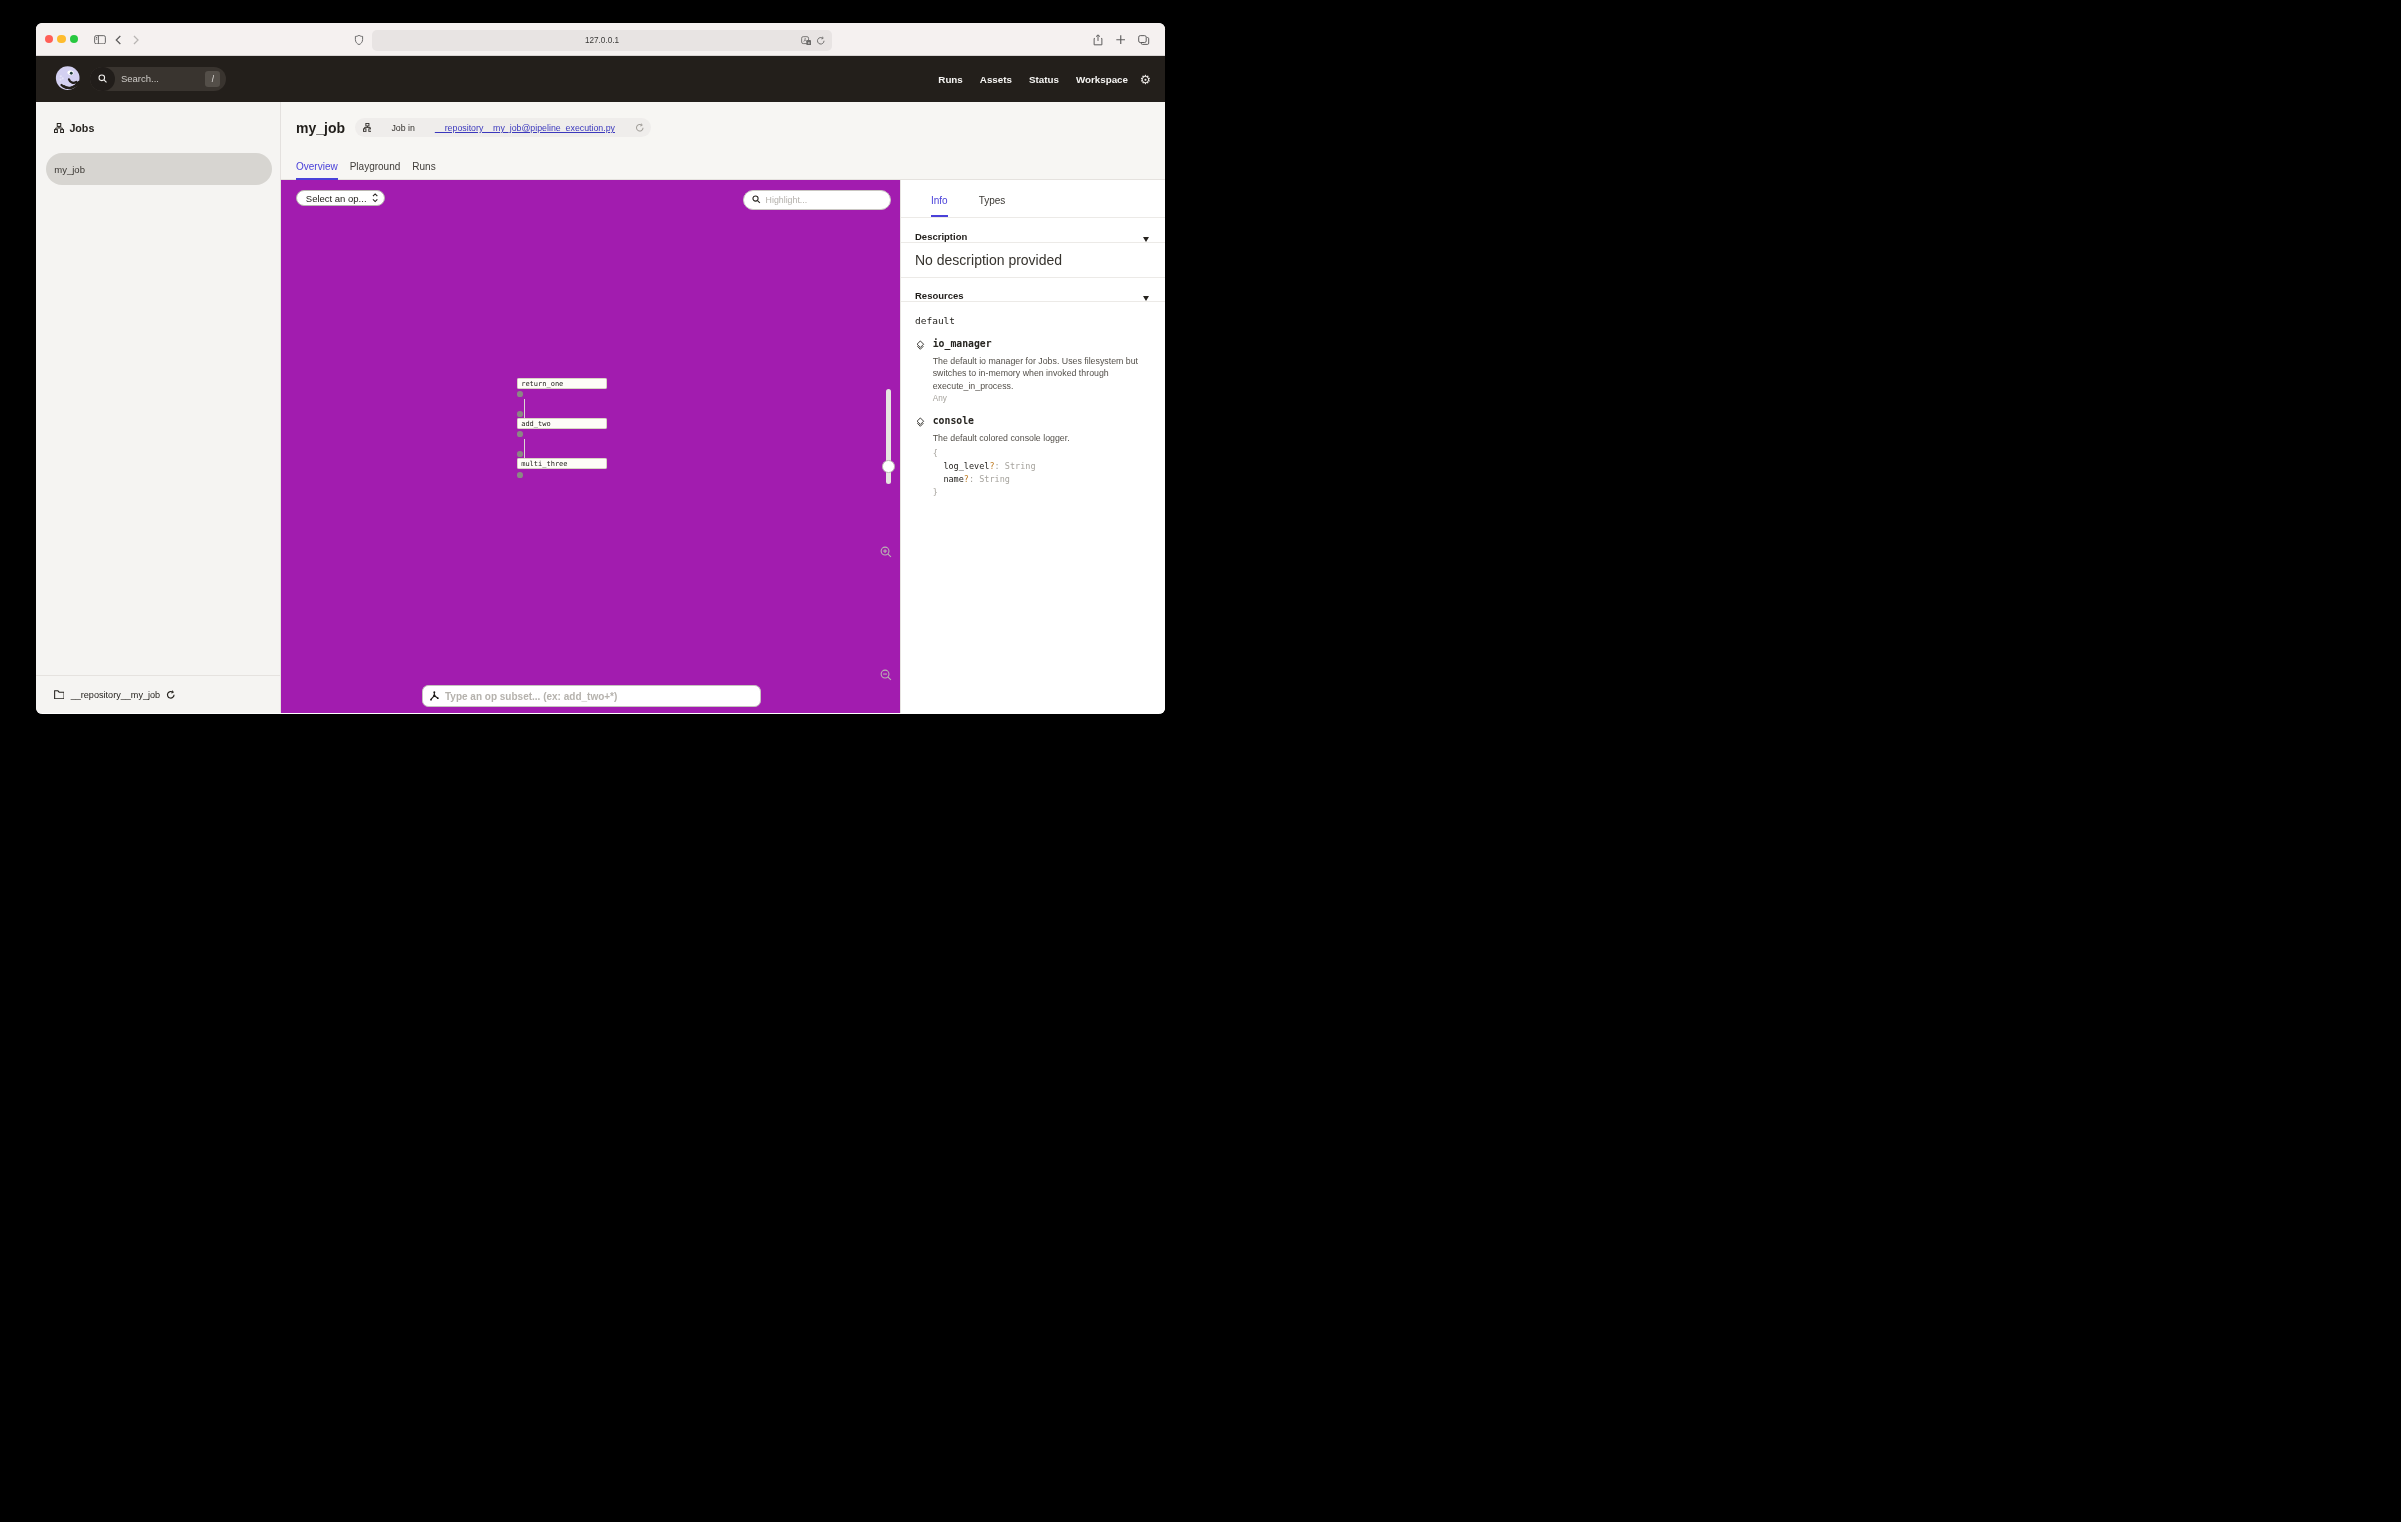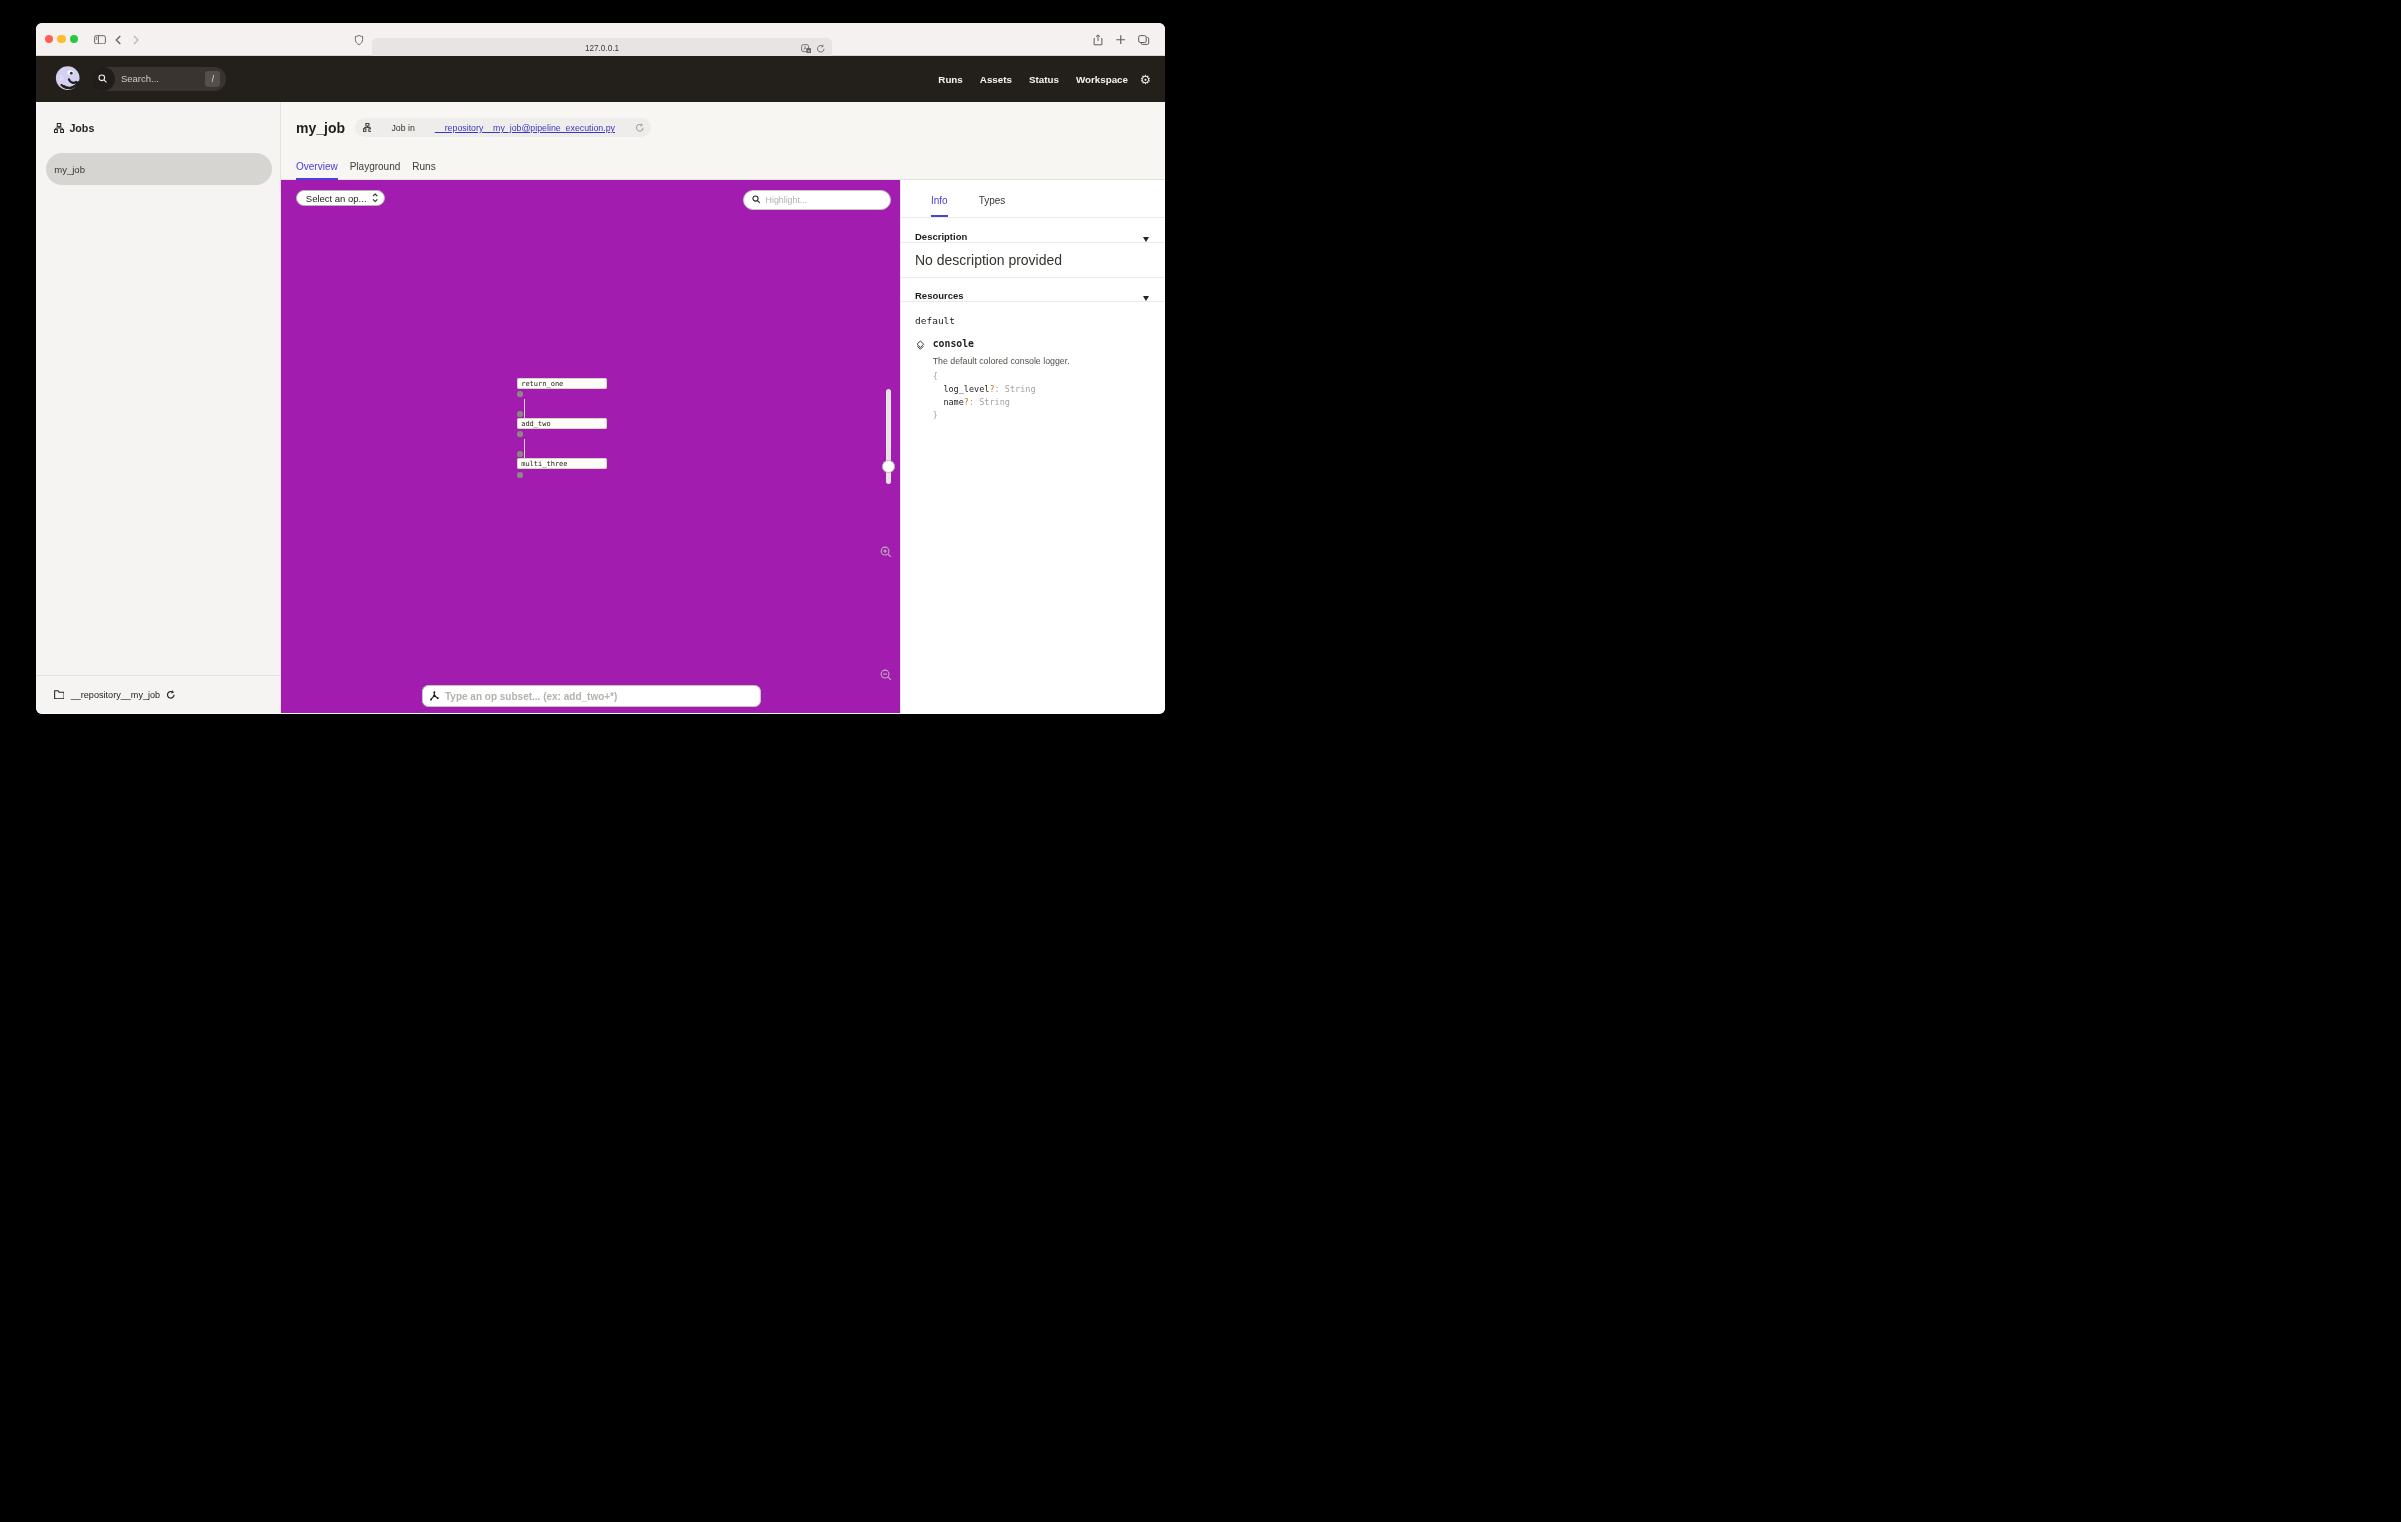--- a/index.html
+++ b/index.html
@@ -9,21 +9,21 @@
   .window { position:absolute; left:36px; top:23px; width:1129px; height:691px;
             border-radius:6.3px; overflow:hidden; background:#fff; }
 
   
   .toolbar { position:relative; height:33px; background:#f5f1f0; border-bottom:0.6px solid #d9d5d4; }
   .traffic { position:absolute; top:12.3px; width:8.2px; height:8.2px; border-radius:50%; }
   .tl-close{ left:8.8px;  background:#ff5f57; }
   .tl-min  { left:21.4px;  background:#febc2e; }
   .tl-max  { left:34px;  background:#28c840; }
   .tbtn { position:absolute; top:0; height:33px; display:flex; align-items:center; justify-content:center; color:#5e5d5d; }
-  .urlbar { position:absolute; left:336px; top:15px; width:460px; height:21.4px; background:#e8e4e3;
+  .urlbar { position:absolute; left:336px; top:7px; width:460px; height:21.4px; background:#e8e4e3;
             border-radius:5px; display:flex; align-items:center; justify-content:center; }
   .urlbar .url { font-size:8.2px; color:#3b3a39; }
   .url-icons { position:absolute; right:6.3px; top:0; height:21.4px; display:flex; align-items:center; gap:5px; color:#6b6a69; }
 
   
   .dg-header { position:relative; height:46px; background:#231f1b; display:flex; align-items:center; }
   .logo { position:absolute; left:17.7px; top:8.8px; }
   .search-pill { position:absolute; left:54px; top:10.7px; width:136px; height:24.6px; background:#39342f;
                  border-radius:12.6px; display:flex; align-items:center; overflow:hidden; }
   .search-circle { width:24.6px; height:24.6px; border-radius:50%; background:#211d1a; display:flex; align-items:center; justify-content:center; flex:none; }
@@ -370,20 +370,33 @@
           </div>
 
           <div class="panel-row sec-head">
             <span class="sec-title">Resources</span>
             <span class="caret"></span>
           </div>
 
           <div class="res-body">
             <div class="res-group">default</div>
 
+            <div class="res-item">
+              <span class="ric">
+                <svg width="10.7" height="10.7" viewBox="0 0 17 17" fill="none" stroke="currentColor" stroke-width="1.4">
+                  <path d="M8.5 1.5 L13.7 6.7 L8.5 11.9 L3.3 6.7 Z"></path>
+                    <path d="M3.6 9.8 L8.5 14.7 L13.4 9.8"></path>
+                </svg>
+              </span>
+              <div>
+                <div class="res-name">io_manager</div>
+                <div class="res-desc">The default io manager for Jobs. Uses filesystem but switches to in-memory when invoked through execute_in_process.</div>
+                <div class="res-type">Any</div>
+              </div>
+            </div>
 
             <div class="res-item">
               <span class="ric">
                 <svg width="10.7" height="10.7" viewBox="0 0 17 17" fill="none" stroke="currentColor" stroke-width="1.4">
                   <path d="M8.5 1.5 L13.7 6.7 L8.5 11.9 L3.3 6.7 Z"></path>
                     <path d="M3.6 9.8 L8.5 14.7 L13.4 9.8"></path>
                 </svg>
               </span>
               <div>
                 <div class="res-name">console</div>

